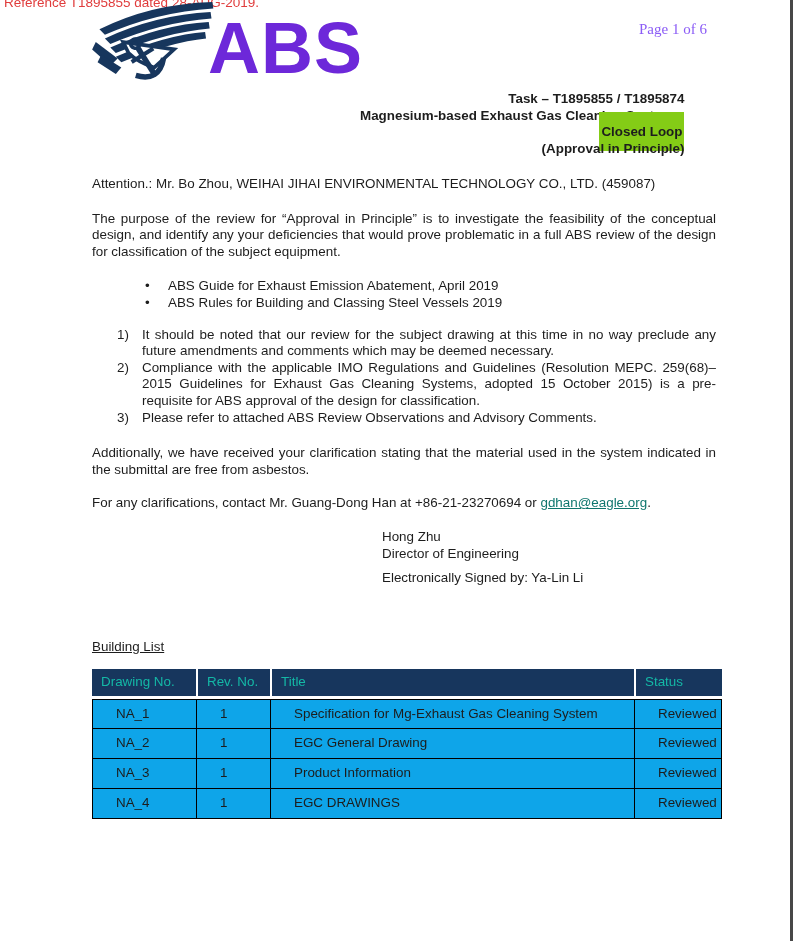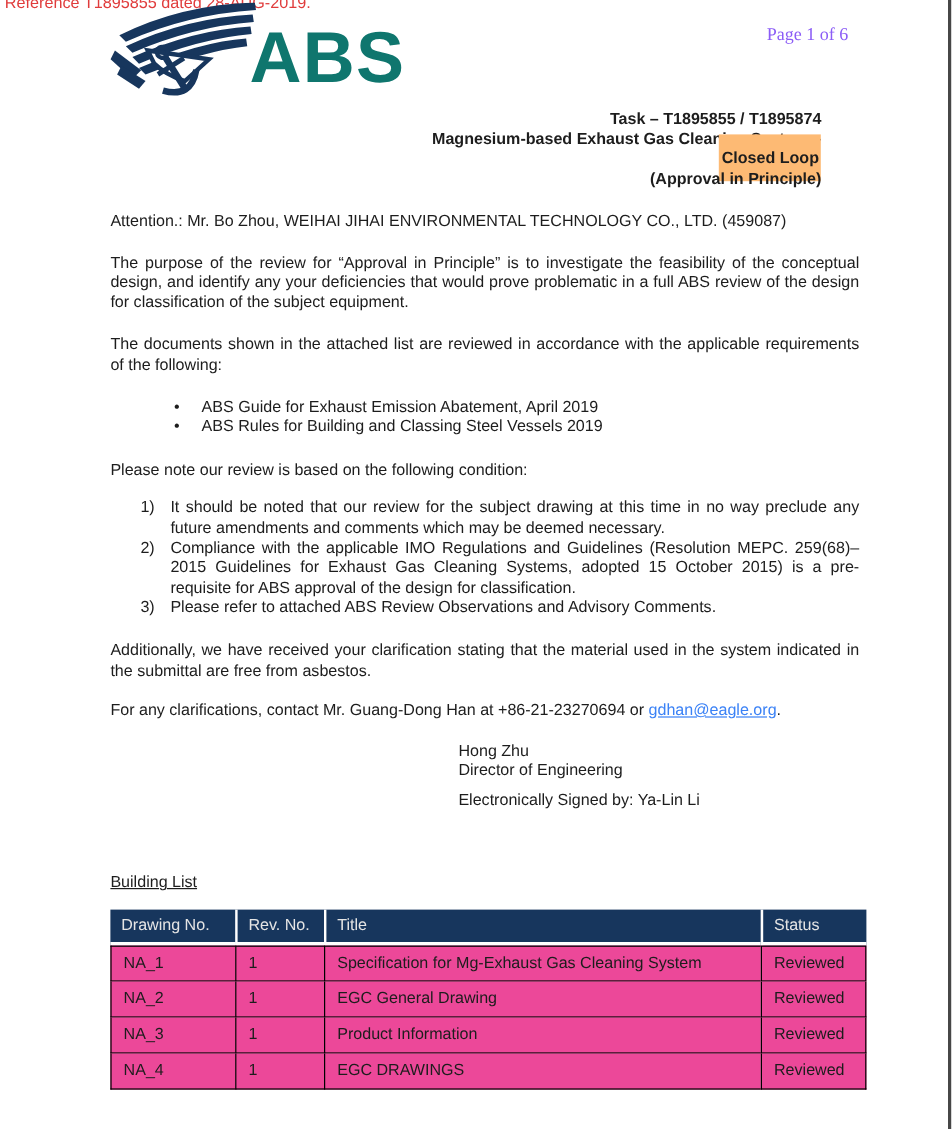--- a/index.html
+++ b/index.html
@@ -20,70 +20,70 @@
   }
   .ref-line {
     position:absolute; top:-5px; left:4px;
     color:#e03c3c; font-size:13.5px; white-space:nowrap; z-index:1;
   }
   .logo {
     position:absolute; left:86px; top:2px; z-index:2;
     display:flex; align-items:center;
   }
   .logo-text {
-    color:#0f766e; font-weight:800; font-size:60px; line-height:60px;
+    color:#6d28d9; font-weight:800; font-size:72px; line-height:60px;
     letter-spacing:1px; margin-left:-16px; margin-top:6px;
   }
   .page-num {
     position:absolute; left:639px; top:21px;
     font-family:"Liberation Serif", serif; font-size:15px; color:#8b5cf6;
   }
   .task-block {
     position:absolute; left:347px; top:91px; font-weight:bold; z-index:2;
     line-height:16.6px;
     text-align:right;
   }
   .task-indent { padding-left:13px; }
-  .hl { background:#fdba74; padding:12px 2px; }
+  .hl { background:#84cc16; padding:12px 2px; }
   .body-col {
     position:absolute; left:92px; top:176px; width:624px;
   }
   .jp { text-align:justify; }
   .para1 { margin-top:18px; }
   .para2 { margin-top:19px; }
   .bullets { margin-top:18px; }
   .bullet-item { display:flex; padding-left:53px; }
   .bullet-glyph { width:23px; flex:0 0 23px; }
   .cond-intro { margin-top:20px; }
   .numbered { margin-top:15px; }
   .num-item { display:flex; margin-left:25px; }
   .num-glyph { width:25px; flex:0 0 25px; }
   .num-text { flex:1; text-align:justify; }
   .asbestos { margin-top:19px; }
   .clarif { margin-top:17px; }
-  .clarif a { color:#3b82f6; }
+  .clarif a { color:#0f766e; }
   .sig { margin-left:290px; }
   .sig-salutation { margin-top:18px; }
   .sig-name { margin-top:17px; }
   .sig-esign { margin-top:8px; }
   .doc-title { margin-top:52px; text-decoration:underline; }
   table.docs {
     margin-top:14px;
     border-collapse:separate; border-spacing:0;
     width:630px; table-layout:fixed;
     font-size:13.4px;
   }
   table.docs th {
-    background:#17365d; color:#e5e5e5; font-weight:normal;
+    background:#17365d; color:#14b8a6; font-weight:normal;
     text-align:left; height:30px; padding:0 0 0 9px;
     border-bottom:3px solid #ffffff;
   }
   table.docs th + th { border-left:2px solid #ffffff; }
   table.docs td {
-    height:30px; padding:0 0 0 10px; background:#ec4899;
+    height:30px; padding:0 0 0 23px; background:#0ea5e9;
     border-left:1.2px solid #000; border-bottom:1.2px solid #000;
     white-space:nowrap; overflow:hidden;
   }
   table.docs td:last-child { border-right:1.2px solid #000; }
   table.docs tbody tr:first-child td { border-top:1.2px solid #000; }
 </style>
 </head>
 <body>
 
 <div class="page">
@@ -122,34 +122,32 @@
     <div class="task-indent"><span class="hl">Closed Loop</span></div>
     <div class="task-indent">(Approval in Principle)</div>
   </div>
 
   <div class="body-col">
 
     <div>Attention.: Mr. Bo Zhou, WEIHAI JIHAI ENVIRONMENTAL TECHNOLOGY CO., LTD. (459087)</div>
 
     <div class="jp para1">The purpose of the review for “Approval in Principle” is to investigate the feasibility of the conceptual design, and identify any your deficiencies that would prove problematic in a full ABS review of the design for classification of the subject equipment.</div>
 
-    <div class="jp para2">The documents shown in the attached list are reviewed in accordance with the applicable requirements of the following:</div>
 
     <div class="bullets">
       <div class="bullet-item">
         <span class="bullet-glyph">•</span>
         <span>ABS Guide for Exhaust Emission Abatement, April 2019</span>
       </div>
       <div class="bullet-item">
         <span class="bullet-glyph">•</span>
         <span>ABS Rules for Building and Classing Steel Vessels 2019</span>
       </div>
     </div>
 
-    <div class="cond-intro">Please note our review is based on the following condition:</div>
 
     <div class="numbered">
       <div class="num-item">
         <span class="num-glyph">1)</span>
         <span class="num-text">It should be noted that our review for the subject drawing at this time in no way preclude any future amendments and comments which may be deemed necessary.</span>
       </div>
       <div class="num-item">
         <span class="num-glyph">2)</span>
         <span class="num-text">Compliance with the applicable IMO Regulations and Guidelines (Resolution MEPC. 259(68)– 2015 Guidelines for Exhaust Gas Cleaning Systems, adopted 15 October 2015) is a pre-requisite for ABS approval of the design for classification.</span>
       </div>

